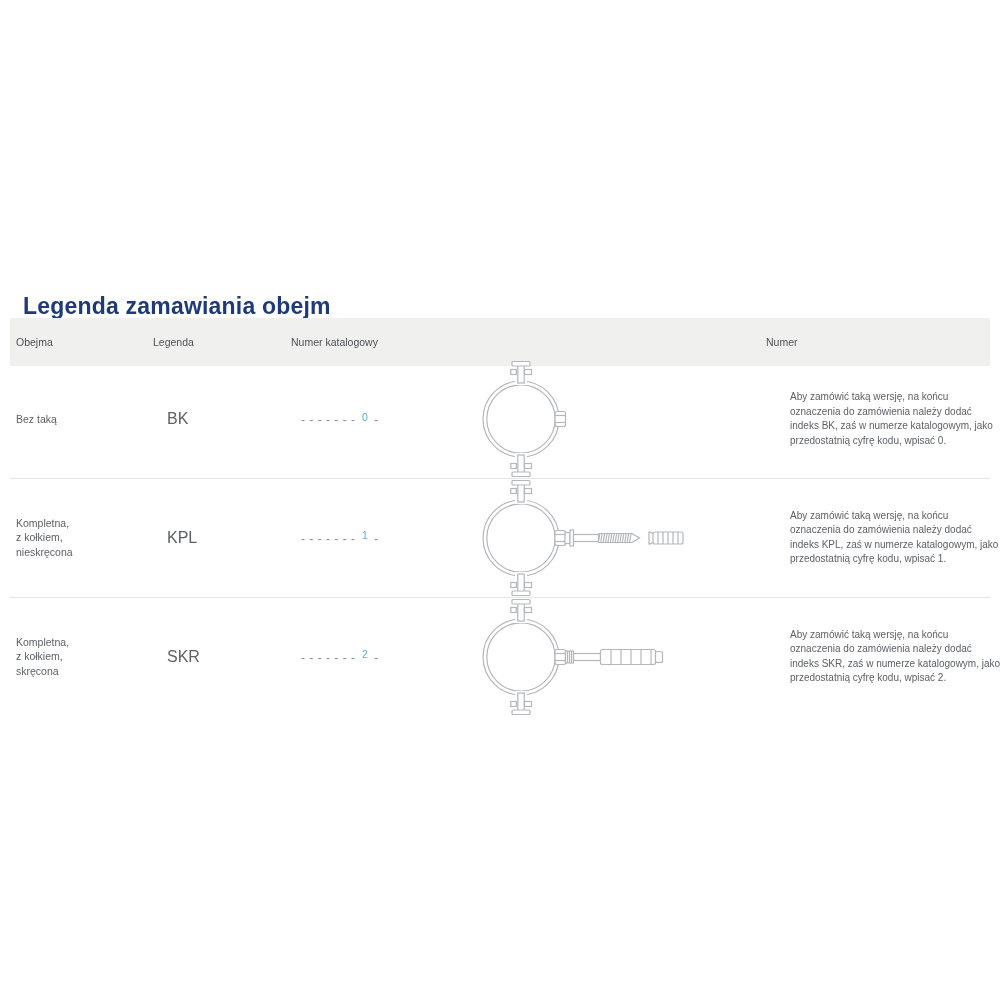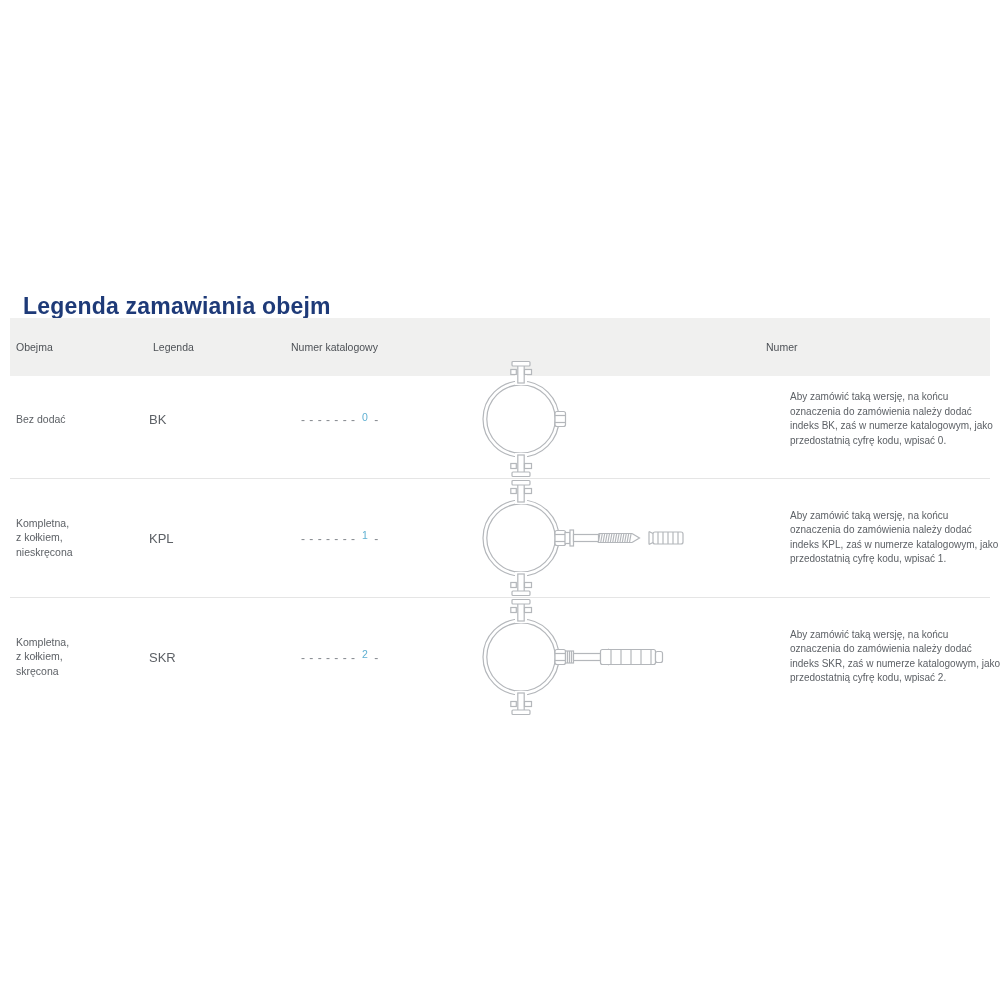--- a/index.html
+++ b/index.html
@@ -11,34 +11,34 @@
   body{
     width:1000px;height:1000px;position:relative;background:#fff;
     font-family:"Liberation Sans", sans-serif;color:var(--text);
     overflow:hidden;
   }
   .page-title{
     position:absolute;left:10px;top:280px;margin:13px;
     font-size:23px;font-weight:bold;color:var(--heading);letter-spacing:.2px;
   }
   .header-band{
-    position:absolute;left:10px;right:10px;top:318px;height:58px;
+    position:absolute;left:10px;right:10px;top:318px;height:48px;
     background:var(--header-band-bg);
   }
   .hcell{
     position:absolute;top:50%;transform:translateY(-50%);
     font-size:10.5px;color:var(--header-text);white-space:nowrap;
   }
   .hc-obejma{left:6px;} .hc-indeks{left:143px;} .hc-numer{left:281px;text-align:right;} .hc-opis{left:756px;}
   .row{position:absolute;left:10px;right:10px;}
   .row.bordered{border-bottom:1px solid var(--divider);}
   .r1{top:360px;height:118px;} .r2{top:478px;height:119px;} .r3{top:597px;height:119px;}
   .cell{position:absolute;top:50%;transform:translateY(-50%);}
   .c-obejma{left:6px;font-size:10.5px;line-height:1.4;white-space:pre-line;}
-  .c-indeks{left:139px;font-size:13px;}
+  .c-indeks{left:157px;font-size:16px;}
   .c-catnum{left:291px;white-space:nowrap;}
   .c-illu{left:451px;line-height:0;}
   .c-opis{left:780px;width:230px;font-size:10px;line-height:14.5px;white-space:pre-line;}
   .dashes{font-size:12px;letter-spacing:.5px;color:var(--catalog-dash);}
   .digit{
     font-size:10.5px;color:var(--catalog-digit);
     position:relative;top:-3.5px;margin:0 2px;
   }
   .illu{stroke:var(--line-art);fill:none;stroke-width:1.2;}
 </style>
@@ -70,21 +70,21 @@
 <h1 class="page-title">Legenda zamawiania obejm</h1>
 
 <div class="header-band">
   <span class="hcell hc-obejma">Obejma</span>
   <span class="hcell hc-indeks">Legenda</span>
   <span class="hcell hc-numer">Numer katalogowy</span>
   <span class="hcell hc-opis">Numer</span>
 </div>
 
 <div class="row r1 bordered">
-  <div class="cell c-obejma">Bez dodać</div>
+  <div class="cell c-obejma">Bez taką</div>
   <div class="cell c-indeks">BK</div>
   <div class="cell c-catnum">
     <span class="dashes">- - - - - - -</span>
     <span class="digit">0</span>
     <span class="dashes">-</span>
   </div>
   <div class="cell c-illu">
     <svg class="illu" width="120" height="120" viewBox="0 0 120 120">
       <use href="#clamp"></use>
     </svg>

